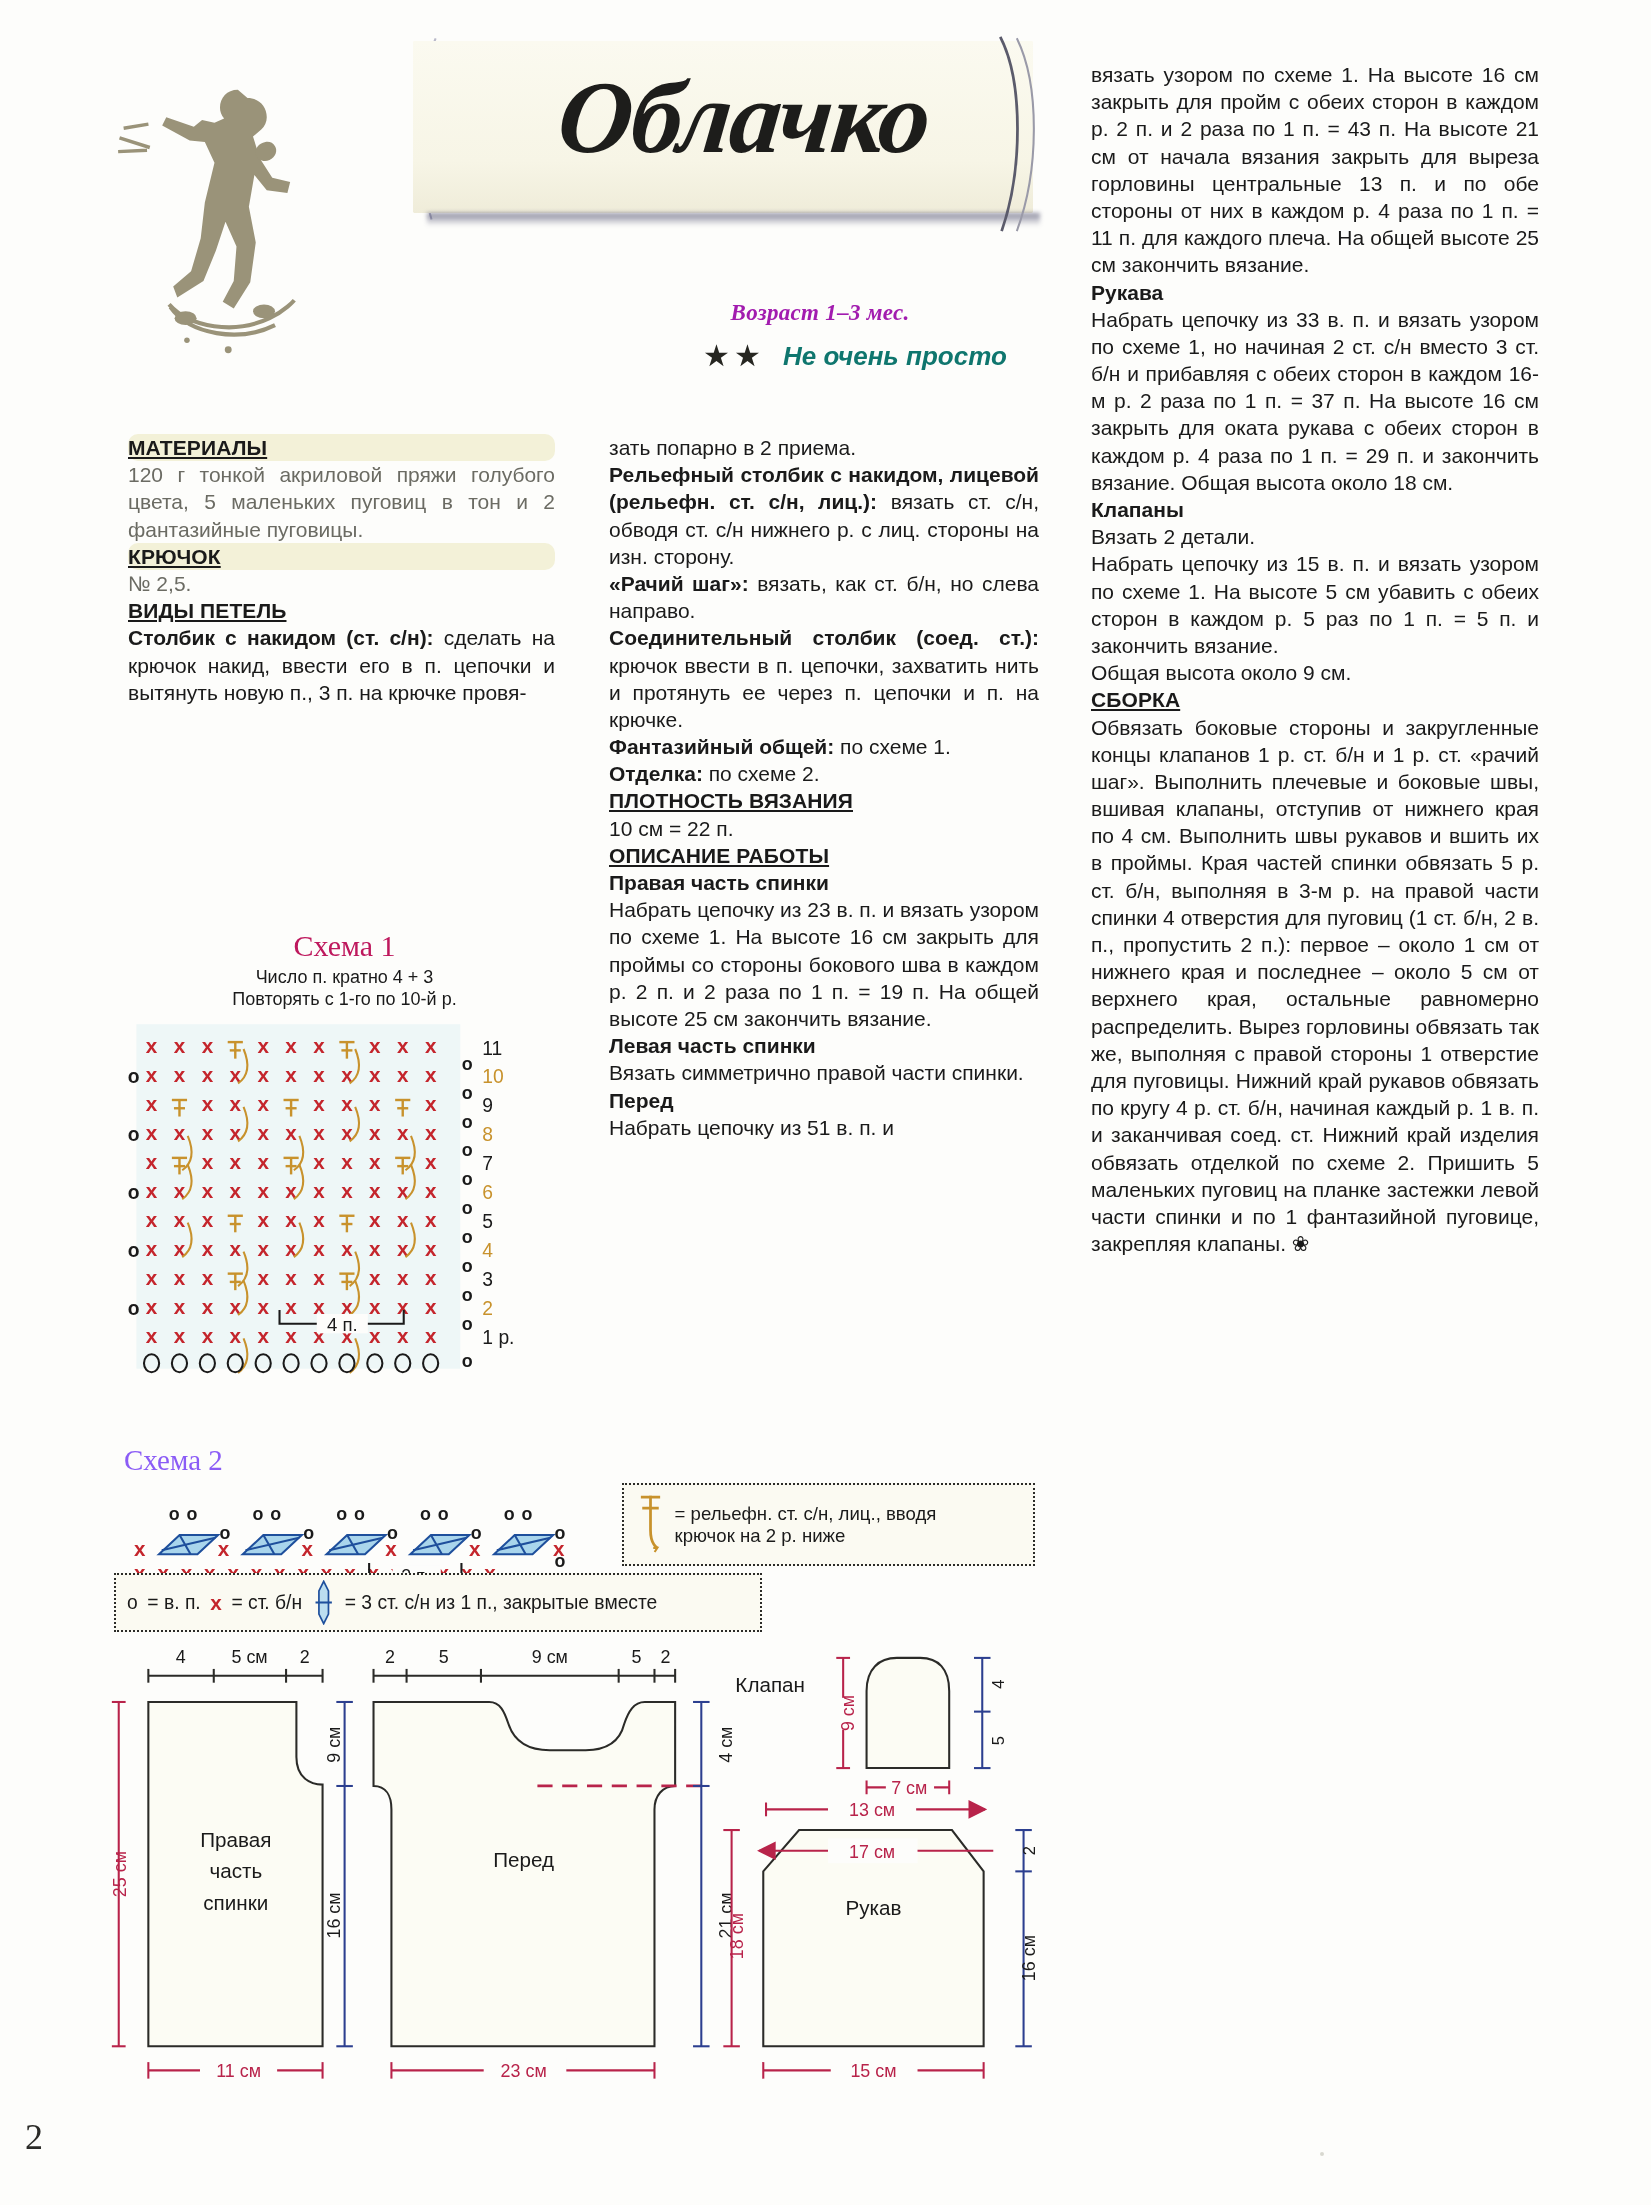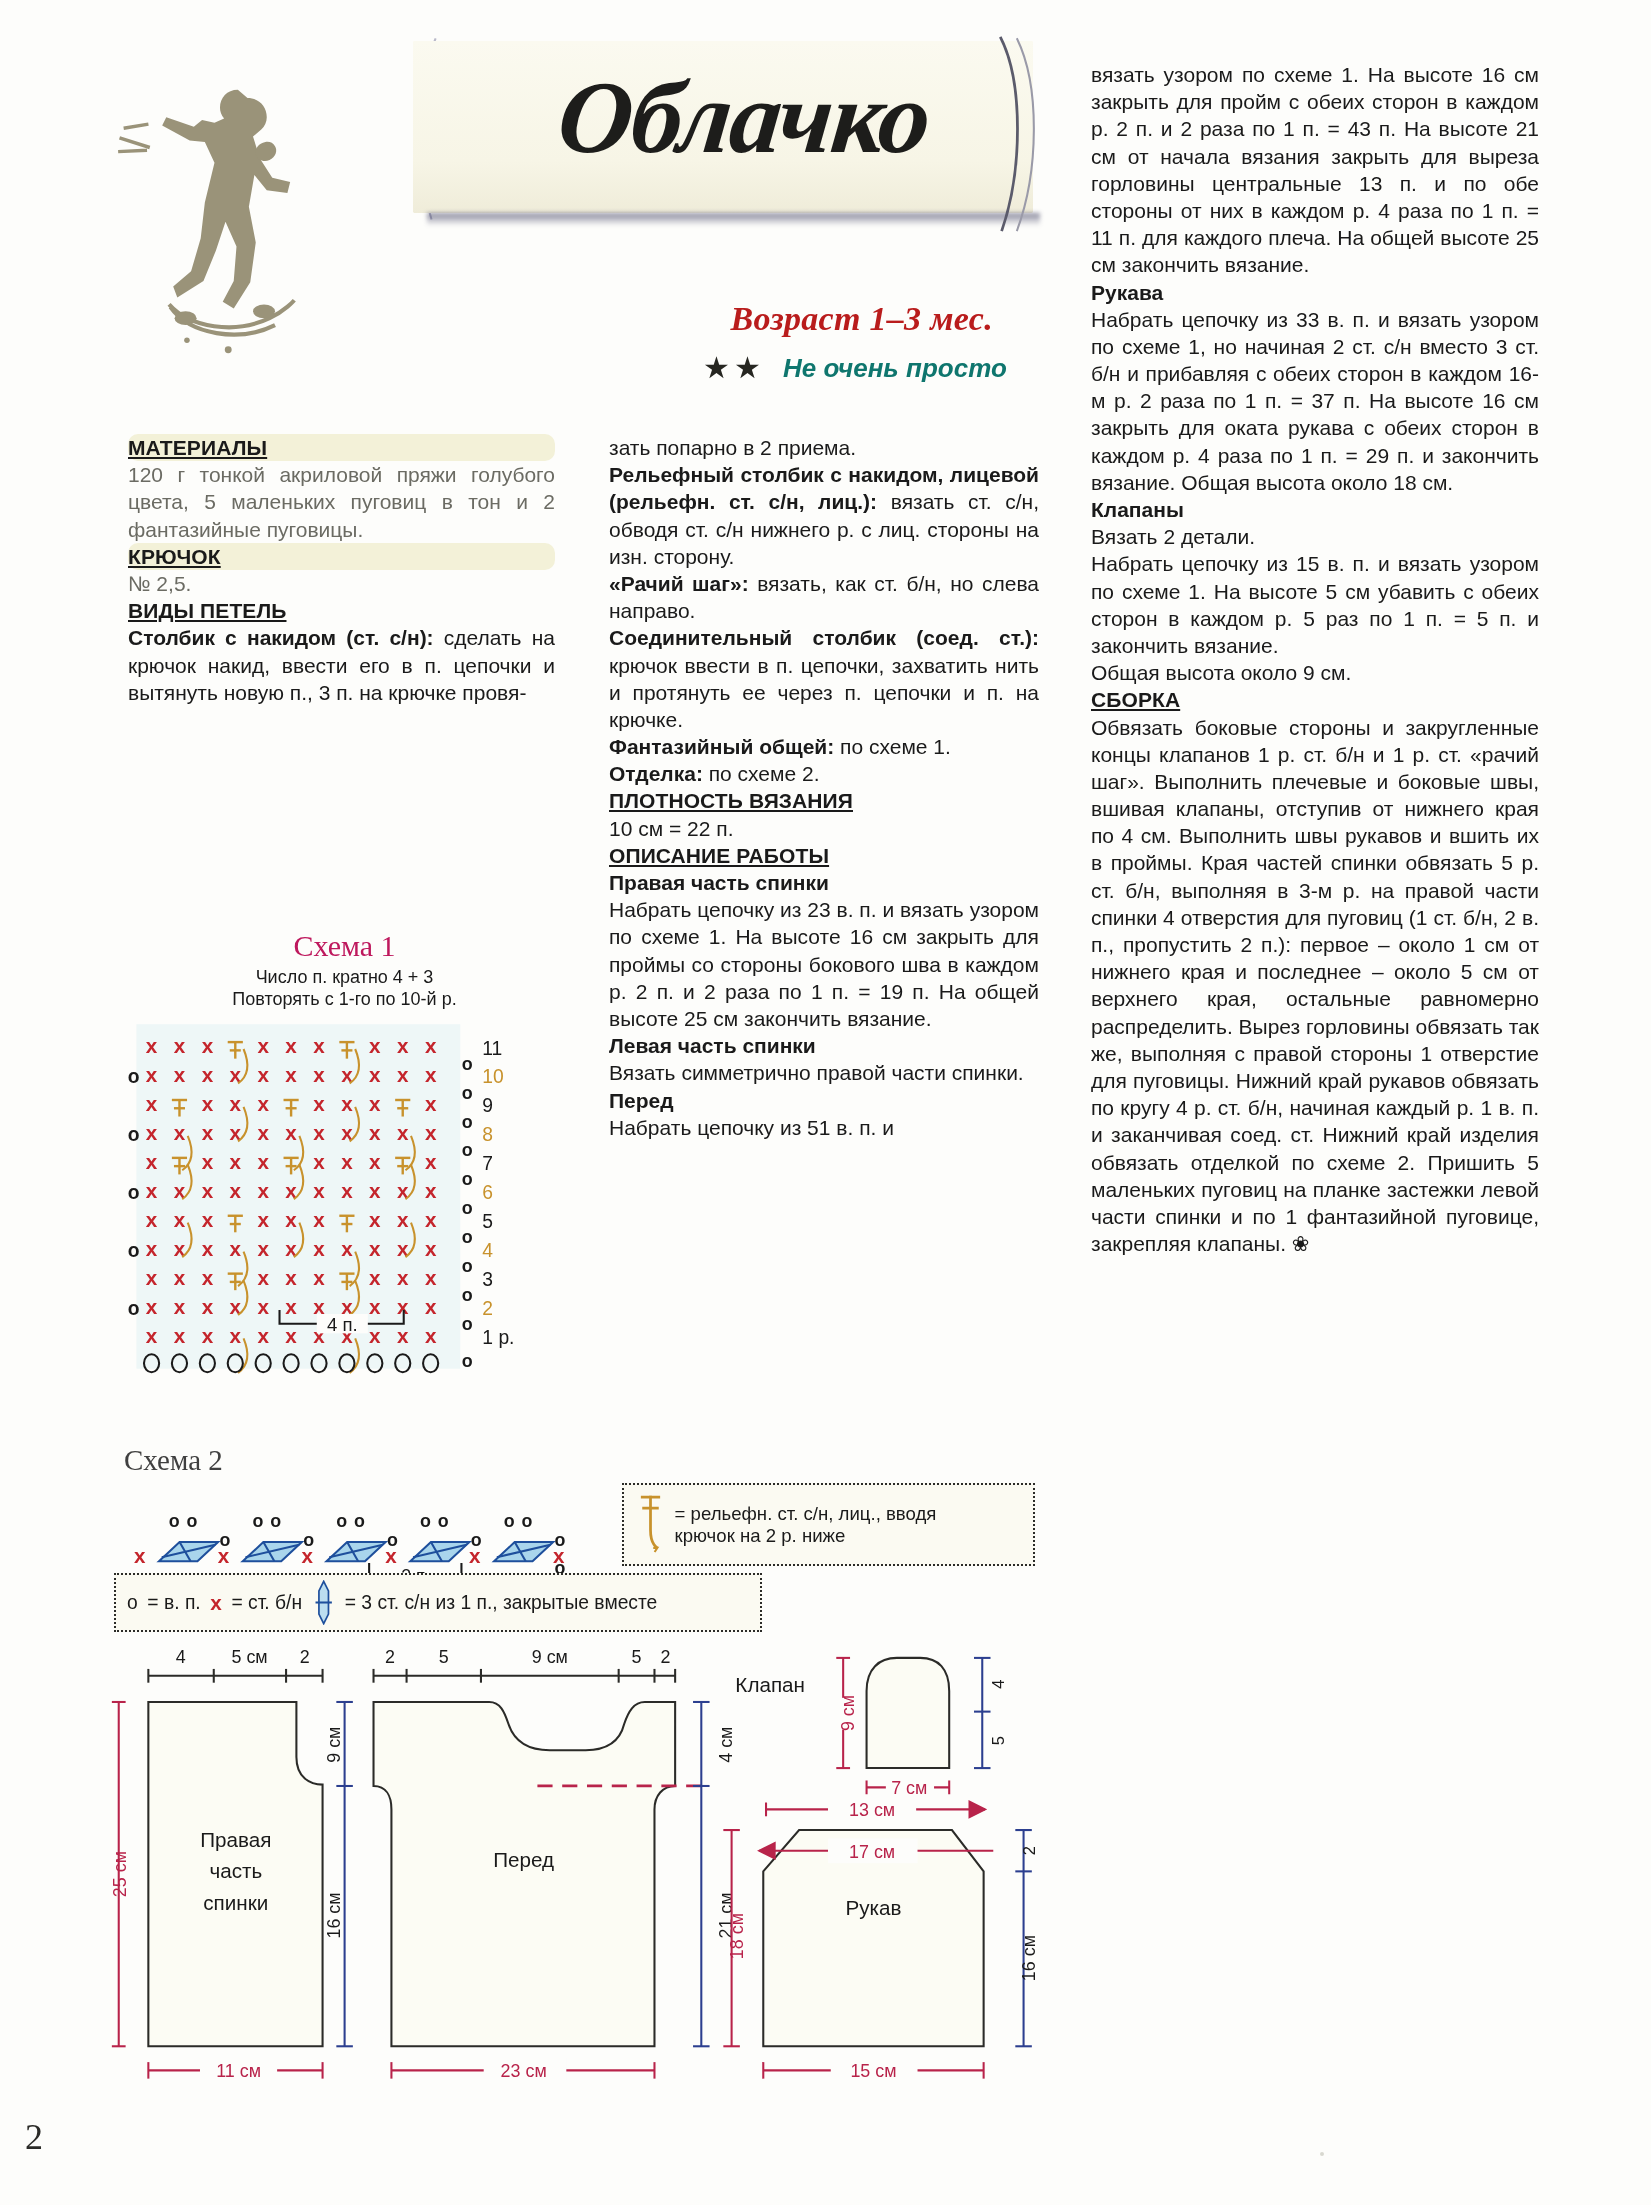--- a/index.html
+++ b/index.html
@@ -32,21 +32,21 @@
     font-style:italic;font-weight:bold;
     font-size:103px;letter-spacing:-1.4px;color:#1d1d1b;
     text-align:center;line-height:1;
     transform:skewX(-6deg);
   }
   .skater{position:absolute;left:103px;top:34px;width:289px;height:310px;}
 
   .subinfo{position:absolute;left:703px;top:272px;width:331px;text-align:left;}
   .age-line{
     font-family:"Liberation Serif", serif;font-style:italic;font-weight:bold;
-    font-size:34px;color:#b91c1c;letter-spacing:0.3px;margin-left:27.6px;
+    font-size:23px;color:#a21caf;letter-spacing:0.3px;margin-left:27.6px;
   }
   .diff-row{display:flex;align-items:center;gap:18px;margin-top:15px;}
   .stars{font-size:30px;color:#262621;letter-spacing:4.1px;line-height:1;}
   .diff-text{
     font-family:Liberation Sans, sans-serif;font-style:italic;font-weight:bold;
     font-size:26px;color:#0f766e;
   }
 
   
   .col{position:absolute;font-size:21px;line-height:1.295;color:#1a1a1a;text-align:justify;}
@@ -70,22 +70,22 @@
     font-family:"Liberation Serif", serif;font-size:30px;color:#be185d;
     text-align:center;margin-bottom:2.8px;
   }
   .sch-note{font-size:18px;text-align:center;color:#1a1a1a;line-height:1.25;}
   .grid-wrap{position:relative;margin-top:9.6px;height:372px;}
   .grid-svg{position:absolute;left:0;top:0;}
 
   
   .scheme2{position:absolute;left:124px;top:1444px;width:469px;}
   .sch2-title{
-    font-family:"Liberation Serif", serif;font-size:29px;color:#404040;
-    text-align:left;margin-bottom:17px;
+    font-family:"Liberation Serif", serif;font-size:29px;color:#8b5cf6;
+    text-align:left;margin-bottom:10px;
   }
 
   
   .legend-main{
     position:absolute;left:114px;top:1573px;width:648px;height:59px;
     border:2.1px dotted #2b2b28;background:#fbfaf2;
     display:flex;align-items:center;padding:0 11px;box-sizing:border-box;
     font-size:19.3px;color:#1a1a1a;gap:9.6px;
   }
   .legend-relief{

